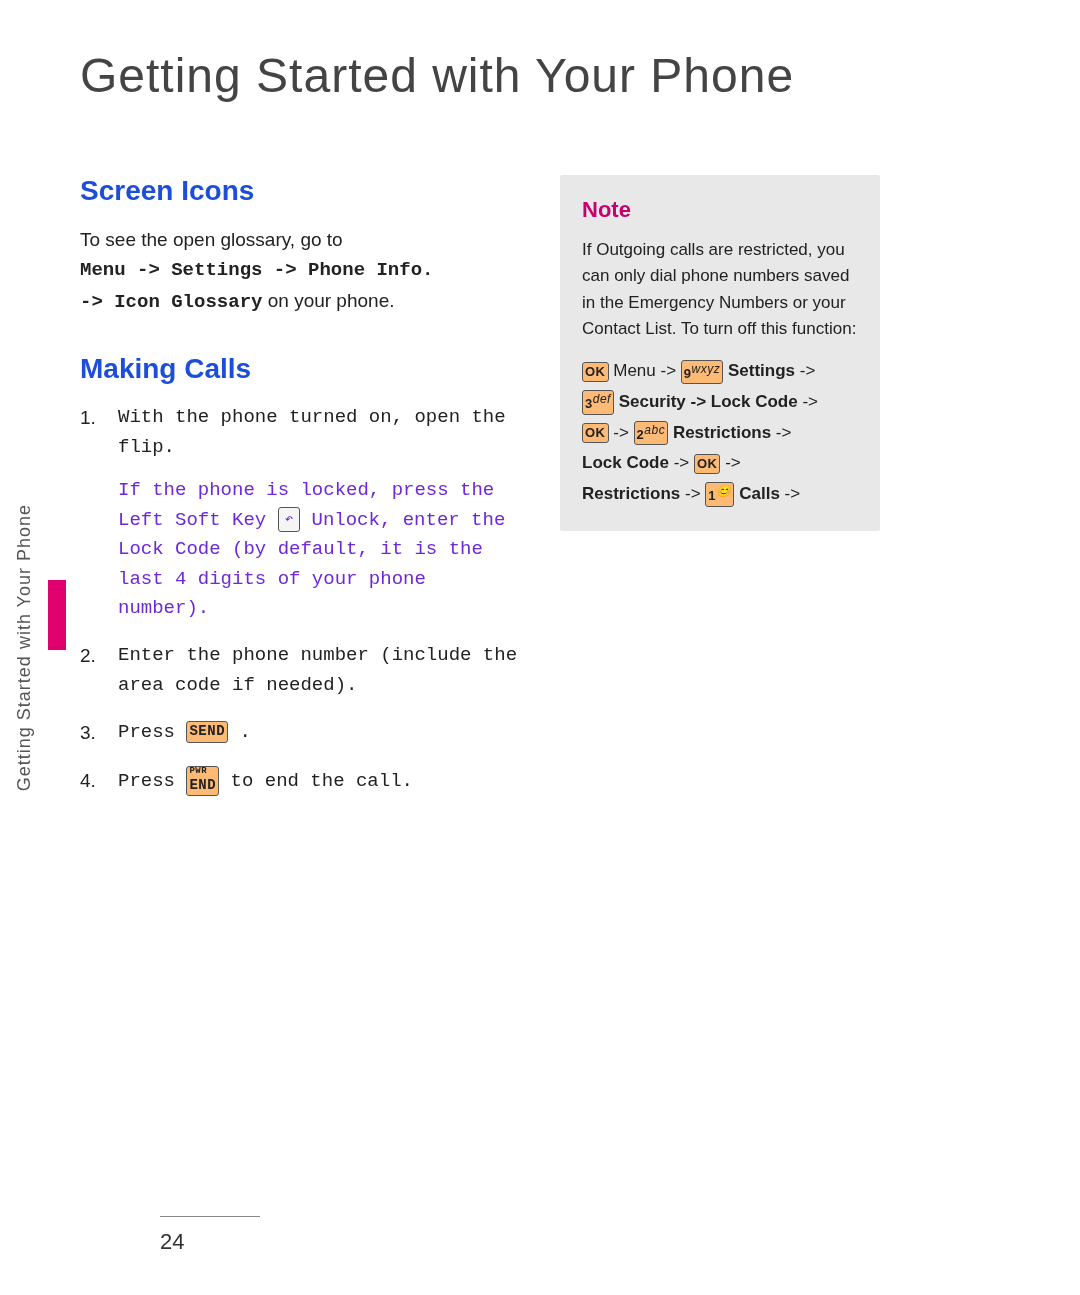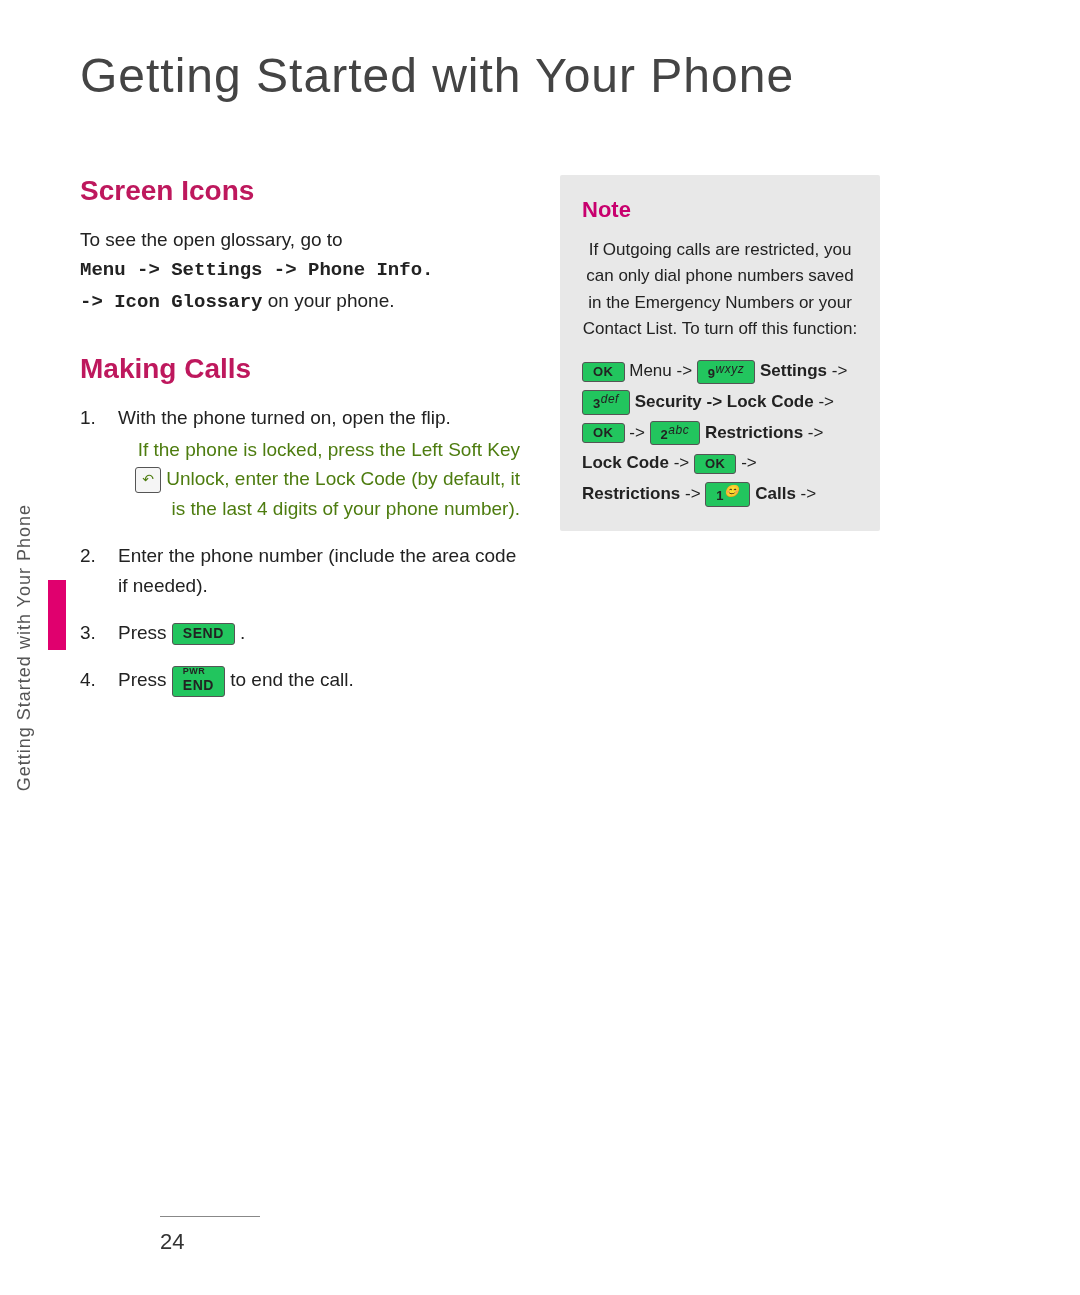--- a/index.html
+++ b/index.html
@@ -77,21 +77,21 @@
     }
 
     .col-right {
       width: 320px;
     }
 
     
     .section-heading {
       font-size: 28px;
       font-weight: 600;
-      color: #be185d;
+      color: #1d4ed8;
       margin-bottom: 18px;
     }
 
     
     .body-text {
       font-size: 19px;
       line-height: 1.55;
       color: #222;
       margin-bottom: 16px;
     }
@@ -112,41 +112,41 @@
     }
 
     .list-num {
       min-width: 28px;
       font-size: 19px;
       color: #222;
     }
 
     .list-body {
       flex: 1;
+      font-family: Liberation Mono, monospace;
     }
 
     .sub-para {
       font-size: 19px;
       line-height: 1.55;
-      color: #4d7c0f;
-      margin-top: 2px;
+      color: #6d28d9;
+      margin-top: 14px;
       margin-left: 0;
-      text-align: right;
     }
 
     
     .key-btn {
       display: inline-block;
       border: 1.5px solid #555;
       border-radius: 3px;
-      padding: 0px 10px;
+      padding: 0px 2px;
       font-size: 14px;
       font-weight: 700;
       color: #222;
-      background: #22c55e;
+      background: #fdba74;
       vertical-align: middle;
       line-height: 1.4;
       letter-spacing: 0.5px;
     }
 
     .key-btn-small {
       font-size: 12px;
       vertical-align: super;
       font-weight: normal;
       font-style: italic;
@@ -175,21 +175,20 @@
       font-weight: 700;
       color: #c8006e;
       margin-bottom: 14px;
     }
 
     .note-text {
       font-size: 17px;
       line-height: 1.55;
       color: #222;
       margin-bottom: 14px;
-      text-align: center;
     }
 
     .note-nav {
       font-size: 17px;
       line-height: 1.8;
       color: #222;
     }
 
     .note-nav .key-btn {
       font-size: 13px;

